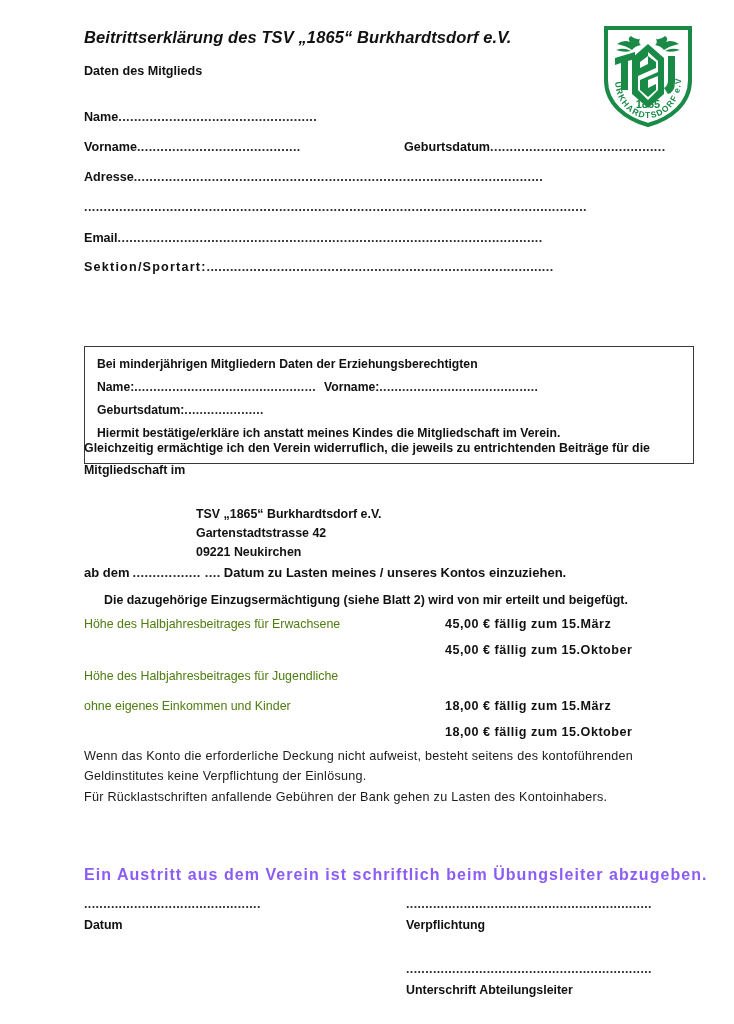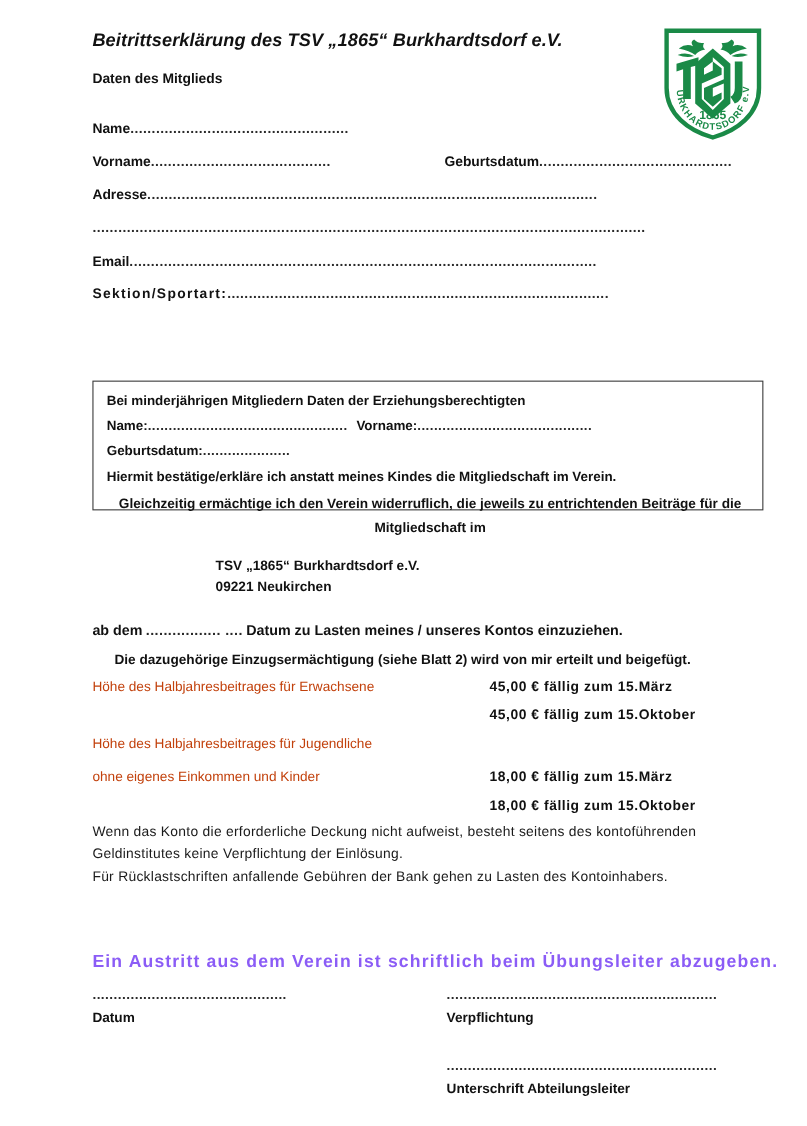--- a/index.html
+++ b/index.html
@@ -130,21 +130,21 @@
   }
   .fee-row {
     display: flex;
     align-items: baseline;
     height: 26px;
   }
   .fee-desc {
     flex: 0 0 361px;
     font-size: 12.4px;
     font-weight: normal;
-    color: #c2410c;
+    color: #4d7c0f;
     white-space: nowrap;
   }
   .fee-amount {
     flex: 0 0 auto;
     font-size: 12.6px;
     font-weight: bold;
     color: #111111;
     letter-spacing: 0.5px;
     white-space: nowrap;
   }
@@ -286,24 +286,25 @@
     <div class="gb-line">
       <span>Geburtsdatum:</span>
       <span class="dots fixed">.....................</span>
     </div>
 
     <div class="gb-line">
       <span>Hiermit bestätige/erkläre ich anstatt meines Kindes die Mitgliedschaft im Verein.</span>
     </div>
   </div>
 
-  <div class="para" style="top:448px; width:614px;text-align:center;">Gleichzeitig ermächtige ich den Verein widerruflich, die jeweils zu entrichtenden Beiträge für die Mitgliedschaft im</div>
+  <div class="para" style="top:438px; width:614px;">Gleichzeitig ermächtige ich den Verein widerruflich, die jeweils zu entrichtenden Beiträge für die Mitgliedschaft im</div>
 
   <div class="addr-block" style="top:505px;">
     <div>TSV „1865“ Burkhardtsdorf e.V.</div>
+    <div>Gartenstadtstrasse 42</div>
     <div>09221 Neukirchen</div>
   </div>
 
   <div class="field-row" style="top:565px; width:520px; font-size:13px;">
     <span class="field-label">ab dem</span>
     <span class="dots fixed" style="padding:0 3px;">................. ....</span>
     <span class="field-label">Datum zu Lasten meines / unseres Kontos einzuziehen.</span>
   </div>
 
   <div class="para" style="top:592px; width:614px; line-height:1.3;padding-left:20px;">Die dazugehörige Einzugsermächtigung (siehe Blatt 2) wird von mir erteilt und beigefügt.</div>

